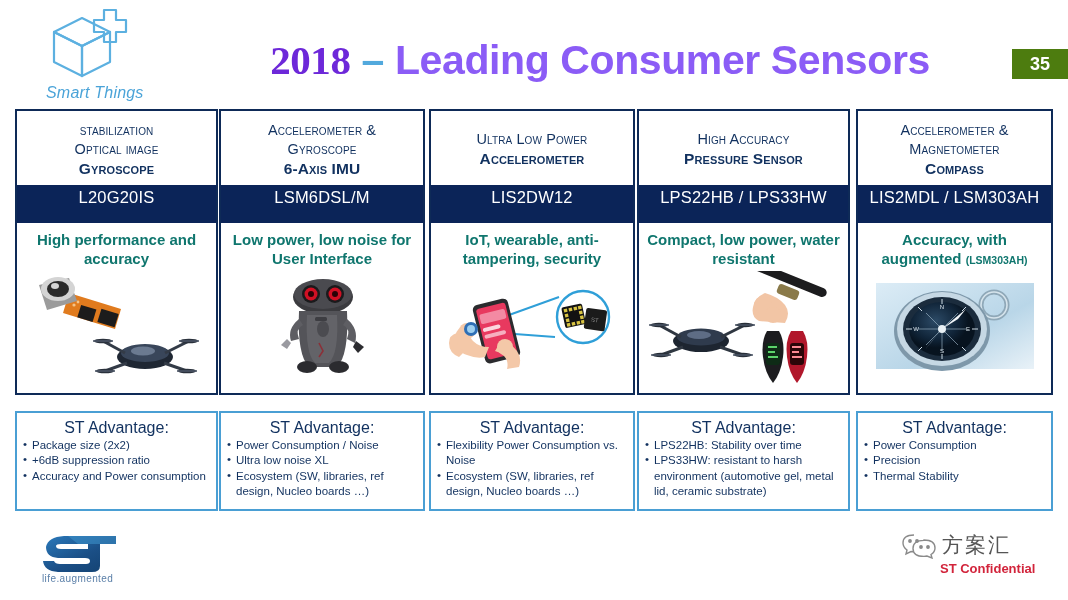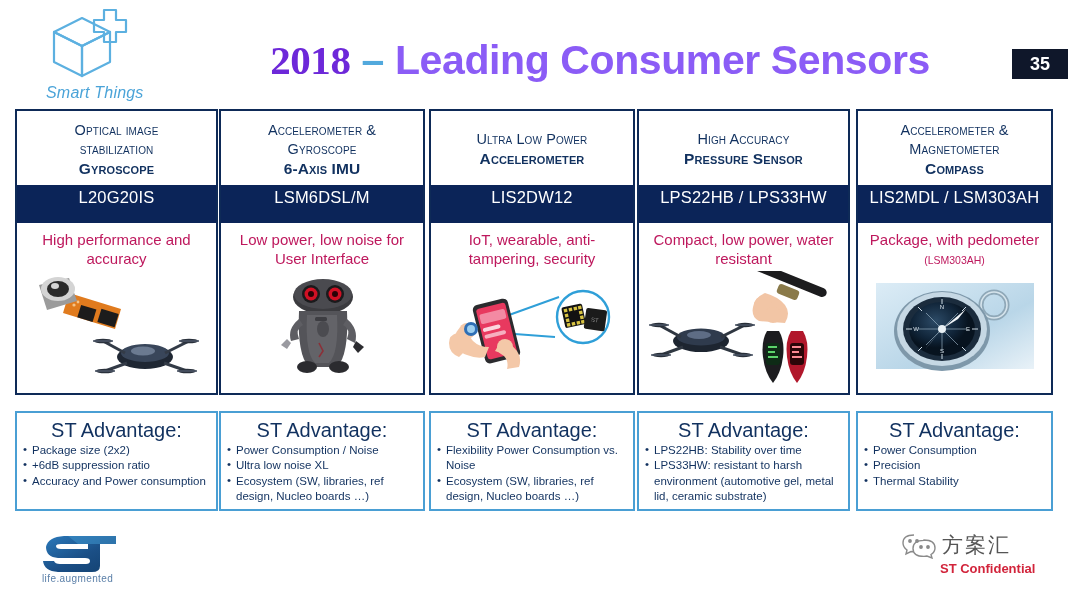--- a/index.html
+++ b/index.html
@@ -32,21 +32,21 @@
     font-size: 41px; font-weight: bold; white-space: nowrap;
     letter-spacing: -.4px;
   }
   #title .year { color: #6d28d9; font-family: Liberation Serif, serif; }
   #title .dash { color: #52a9dd; }
   #title .rest { color: #8b5cf6; }
 
   #page-badge {
     position: absolute; left: 1012px; top: 49px;
     width: 56px; height: 30px;
-    background: #0f172a; color: #ffffff;
+    background: #4d7c0f; color: #ffffff;
     font-size: 18px; font-weight: bold;
     display: flex; align-items: center; justify-content: center;
   }
 
   
   .col { position: absolute; top: 109px; width: 203px; }
   .col.c0 { left: 15px; }
   .col.c1 { left: 219px; }
   .col.c2 { left: 429px; }
   .col.c3 { left: 637px; }
@@ -75,42 +75,43 @@
   .card-title .l-bold { font-weight: bold; font-size: 15.5px; }
   .card-title .l-norm { font-weight: normal; }
   .card-part {
     background: #0b2458; color: #ffffff;
     text-align: center;
     font-size: 16.5px;
     padding: 3px 0 16px;
     letter-spacing: .2px;
   }
   .card-desc {
-    text-align: center; color: #be185d;
+    text-align: center; color: #0f766e;
     font-size: 15px; line-height: 1.25;
     padding: 8px 6px 2px;
+    font-weight: bold;
   }
   .card-desc .small { font-size: 10.5px; }
   .card-art { flex: 1; position: relative; overflow: hidden; }
 
   
   .adv {
     position: absolute; top: 411px;
     border: 2px solid #4a9fd4;
     background: #ffffff;
     padding: 6px 6px 7px;
     color: #11315f;
   }
   .adv.c0 { left: 15px; width: 203px; height: 100px; }
   .adv.c1 { left: 219px; width: 206px; height: 100px; }
   .adv.c2 { left: 429px; width: 206px; height: 100px; }
   .adv.c3 { left: 637px; width: 213px; height: 100px; }
   .adv.c4 { left: 856px; width: 197px; height: 100px; }
   .adv-title {
-    text-align: center; font-size: 20px; margin-bottom: 1px;
+    text-align: center; font-size: 16px; margin-bottom: 1px;
   }
   .adv-list { list-style: none; }
   .adv-list li {
     font-size: 11.5px; line-height: 1.34;
     padding-left: 9px; position: relative;
   }
   .adv-list li::before {
     content: "\2022"; position: absolute; left: 0; top: -1px;
   }
 
@@ -153,22 +154,22 @@
     <span class="year">2018</span>
     <span class="dash">–</span>
     <span class="rest">Leading Consumer Sensors</span>
   </div>
 
   <div id="page-badge">35</div>
 
   <div class="col c0">
     <div class="card">
       <div class="card-title">
+        <span class="l-norm">stabilization</span>
         <span class="l-norm">Optical image</span>
-        <span class="l-norm">stabilization</span>
         <span class="l-bold">Gyroscope</span>
       </div>
       <div class="card-part">L20G20IS</div>
       <div class="card-desc">High performance and accuracy</div>
       <div class="card-art">
         <svg width="199" height="120" viewBox="0 0 199 120">
 
           <g>
             <path d="M52 22 L104 38 L98 58 L46 42 Z" fill="#e07b1e"></path>
             <rect x="62" y="36" width="16" height="13" fill="#1c1c1c" transform="rotate(17 70 42)"></rect>
@@ -377,21 +378,21 @@
 
   <div class="col c4">
     <div class="card">
       <div class="card-title">
         <span class="l-norm">Accelerometer &amp;</span>
         <span class="l-norm">Magnetometer</span>
         <span class="l-bold">Compass</span>
       </div>
       <div class="card-part">LIS2MDL / LSM303AH</div>
       <div class="card-desc">
-        <span>Package, with pedometer</span>
+        <span>Accuracy, with augmented</span>
         <span class="small">(LSM303AH)</span>
       </div>
       <div class="card-art">
         <svg width="193" height="120" viewBox="0 0 193 120">
           <defs>
             <linearGradient id="bgsky" x1="0" y1="0" x2="1" y2="1">
               <stop offset="0%" stop-color="#dcecf6"></stop>
               <stop offset="60%" stop-color="#b9d6e8"></stop>
               <stop offset="100%" stop-color="#e9f2f8"></stop>
             </linearGradient>

